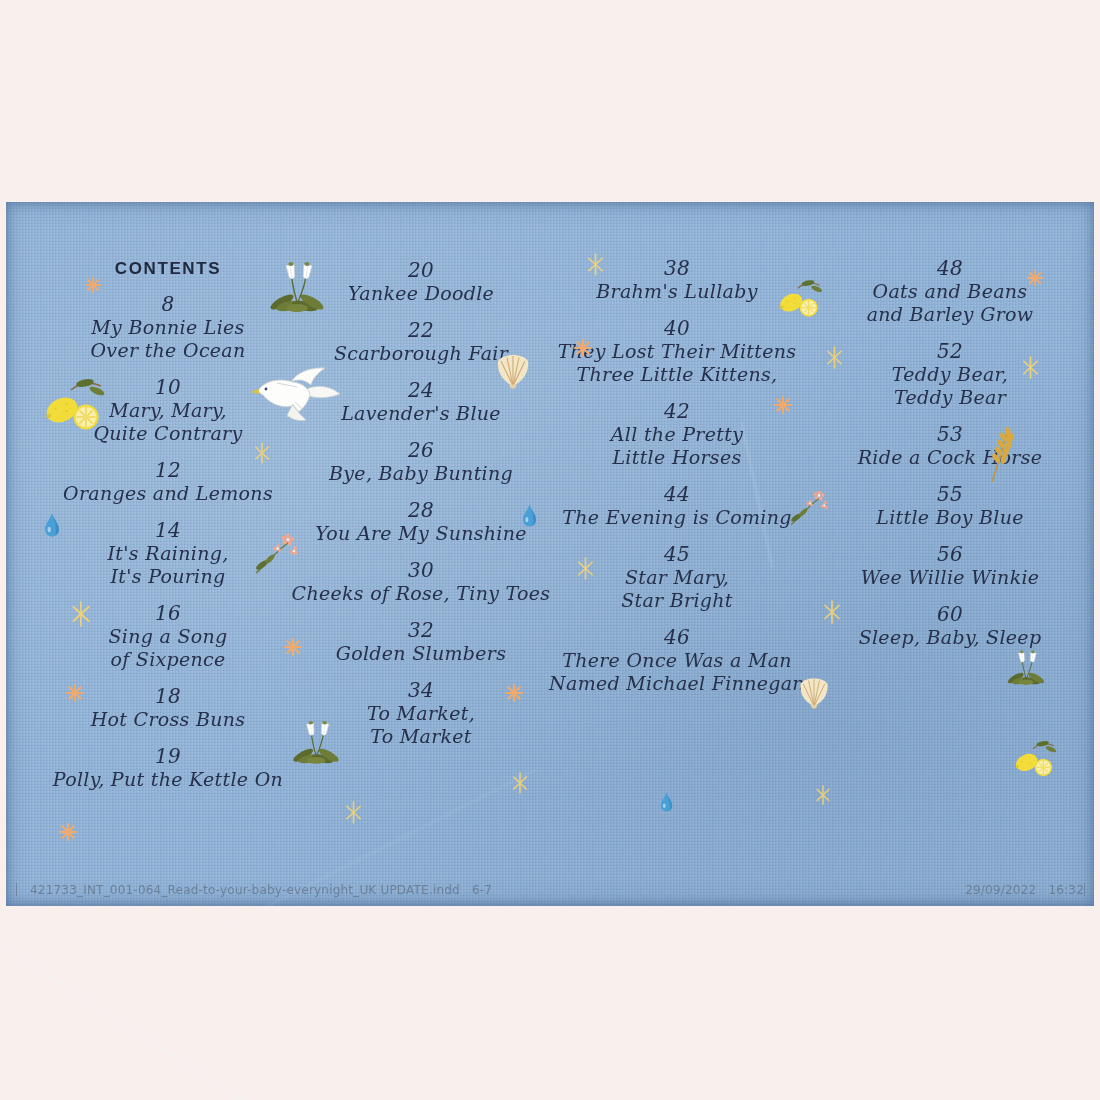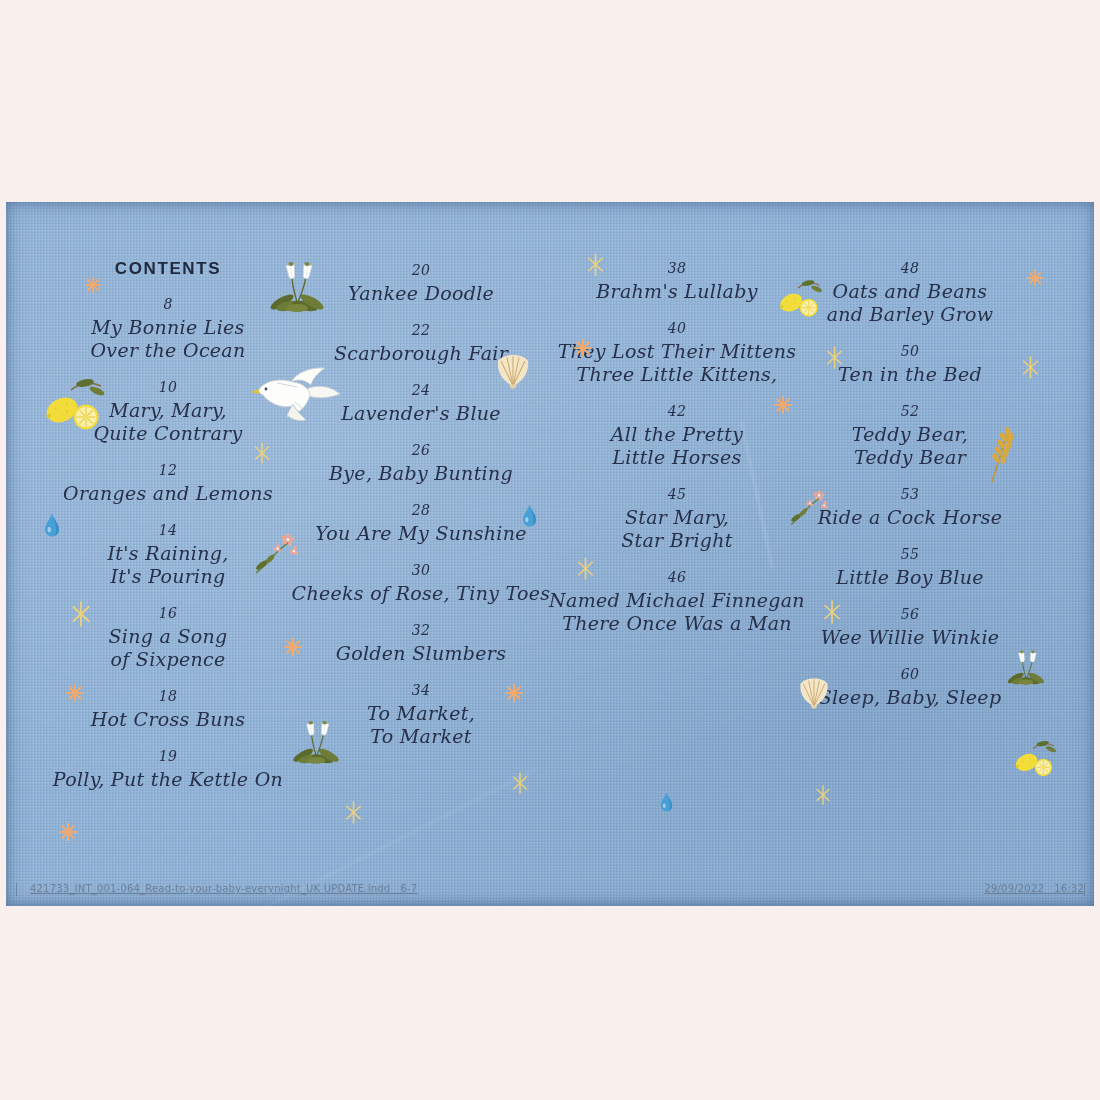--- a/index.html
+++ b/index.html
@@ -24,42 +24,42 @@
   .crease{position:absolute;height:2px;background:rgba(236,246,255,.34);filter:blur(1.2px);pointer-events:none}
   #crease1{left:-30px;top:832px;width:330px;transform:rotate(33deg)}
   #crease2{left:676px;top:292px;width:150px;transform:rotate(78deg);opacity:.55}
   #crease3{left:190px;top:648px;width:360px;transform:rotate(-27deg);opacity:.3}
 
   
   .toc-col{position:absolute;display:flex;flex-direction:column;gap:14px;align-items:center;text-align:center}
   #col1{left:18px; top:259px;width:300px}
   #col2{left:271px;top:259px;width:300px}
   #col3{left:527px;top:257px;width:300px}
-  #col4{left:760px;top:257px;width:300px}
+  #col4{left:800px;top:257px;width:300px}
 
   .contents-header{
     font-family:"Liberation Sans",sans-serif;font-weight:bold;
     font-size:17px;letter-spacing:1.6px;color:#202a3e;
     height:20px;line-height:20px;
   }
   .toc-entry{display:block}
   .toc-num,.toc-line{
     font-style:italic;color:#26304a;letter-spacing:.3px;
     font-size:19px;line-height:23px;white-space:nowrap;
   }
-  .toc-num{font-size:14px}
+  .toc-num{font-size:20px}
 
   
   .deco{position:absolute;display:block;pointer-events:none}
   .deco svg{display:block;width:100%;height:100%}
 
   
   .footer-print{
-    position:absolute;font-family:"DejaVu Sans",sans-serif;font-size:10px;
-    color:#66788f;letter-spacing:.2px;opacity:.85;white-space:pre;text-decoration:underline;
+    position:absolute;font-family:"DejaVu Sans",sans-serif;font-size:12px;
+    color:#66788f;letter-spacing:.2px;opacity:.85;white-space:pre;
   }
   #printLeft{left:30px;top:883px}
   #printRight{right:16px;top:883px}
   .cropmark{position:absolute;width:1px;height:13px;background:rgba(88,108,134,.55)}
   #cropLeft{left:16px;top:883px}
   #cropRight{left:1084px;top:883px}
 </style>
 </head>
 <body>
 
@@ -149,39 +149,39 @@
         <div class="toc-num">40</div>
         <div class="toc-line">They Lost Their Mittens</div>
         <div class="toc-line">Three Little Kittens,</div>
       </div>
       <div class="toc-entry">
         <div class="toc-num">42</div>
         <div class="toc-line">All the Pretty</div>
         <div class="toc-line">Little Horses</div>
       </div>
       <div class="toc-entry">
+        <div class="toc-num">44</div>
+        <div class="toc-line">The Evening is Coming</div>
+      </div>
+      <div class="toc-entry">
         <div class="toc-num">45</div>
         <div class="toc-line">Star Mary,</div>
         <div class="toc-line">Star Bright</div>
       </div>
       <div class="toc-entry">
         <div class="toc-num">46</div>
+        <div class="toc-line">There Once Was a Man</div>
         <div class="toc-line">Named Michael Finnegan</div>
-        <div class="toc-line">There Once Was a Man</div>
       </div>
     </div>
   <div class="toc-col" id="col4">
       <div class="toc-entry">
         <div class="toc-num">48</div>
         <div class="toc-line">Oats and Beans</div>
         <div class="toc-line">and Barley Grow</div>
-      </div>
-      <div class="toc-entry">
-        <div class="toc-num">50</div>
-        <div class="toc-line">Ten in the Bed</div>
       </div>
       <div class="toc-entry">
         <div class="toc-num">52</div>
         <div class="toc-line">Teddy Bear,</div>
         <div class="toc-line">Teddy Bear</div>
       </div>
       <div class="toc-entry">
         <div class="toc-num">53</div>
         <div class="toc-line">Ride a Cock Horse</div>
       </div>

